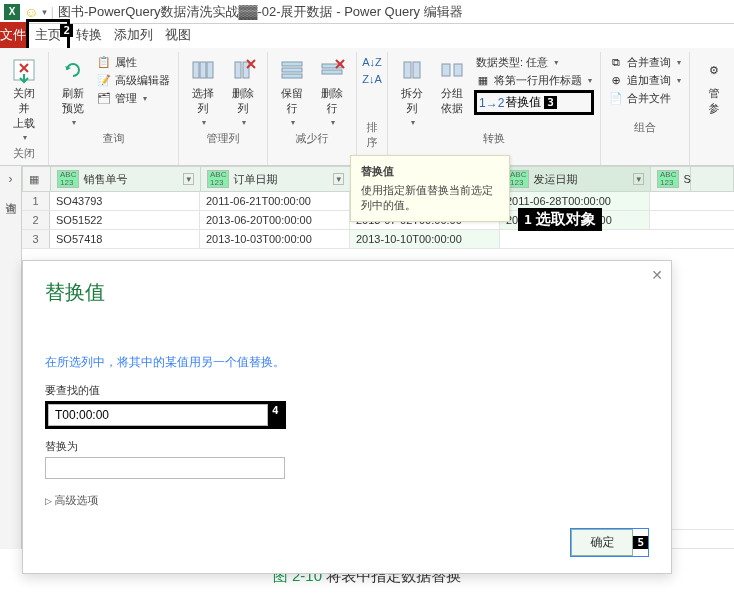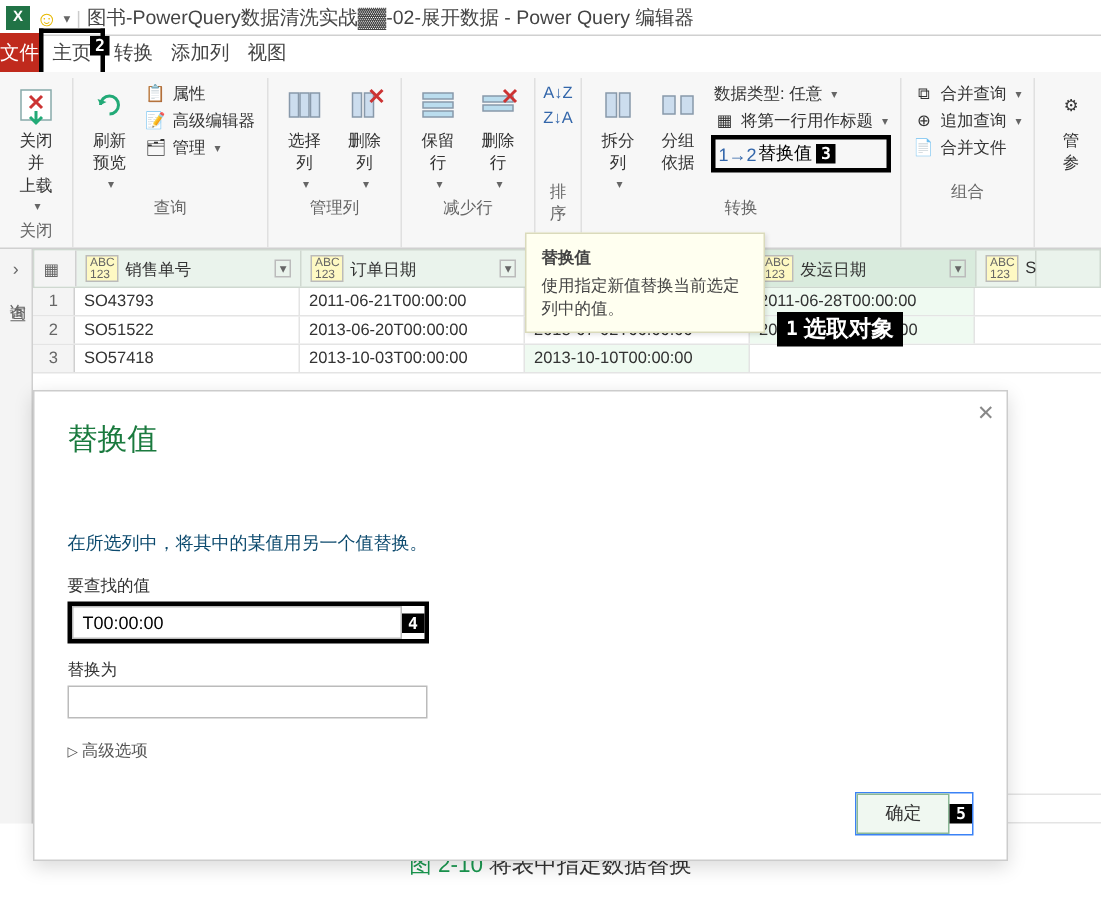--- a/index.html
+++ b/index.html
@@ -25,39 +25,39 @@
 .col-stack { display: flex; flex-direction: column; gap: 1px; }
 .replace-highlight { border: 3px solid #000; padding: 1px 2px; display: flex; align-items: center; gap: 1px; position: relative; }
 .replace-highlight .marker { background: #000; color: #fff; font-family: monospace; font-size: 11px; padding: 0 3px; font-weight: bold; margin-left: 2px; }
 .content { display: flex; position: relative; }
 .left-gutter { width: 22px; background: #f4f4f4; border-right: 1px solid #d0d0d0; display: flex; flex-direction: column; align-items: center; padding-top: 6px; gap: 8px; }
 .left-gutter .chev { color: #666; font-size: 12px; }
 .left-gutter .vtext { writing-mode: vertical-rl; color: #666; font-size: 11px; }
 .grid { flex: 1; }
 .grid-header { display: flex; background: #eaf3ec; border: 1px solid #cfd8d0; }
 .gh { border-right: 1px solid #cfd8d0; padding: 3px 6px; display: flex; align-items: center; gap: 4px; font-size: 11px; color: #333; position: relative; }
-.gh .tag { background: #fef9c3; border: 1px solid #bbb; color: #666; font-size: 9px; padding: 0 2px; }
+.gh .tag { background: #86efac; border: 1px solid #bbb; color: #666; font-size: 9px; padding: 0 2px; }
 .gh .flt { margin-left: auto; color: #666; font-size: 9px; border: 1px solid #bbb; padding: 0 2px; }
 .gh.selected { background: #d9ebdd; }
 .grid-row { display: flex; border-bottom: 1px solid #e4e4e4; }
 .gc { border-right: 1px solid #e4e4e4; padding: 3px 6px; font-size: 11px; color: #333; overflow: hidden; white-space: nowrap; }
 .rownum { width: 28px; background: #f4f4f4; border-right: 1px solid #d0d0d0; text-align: center; color: #666; }
 .c-sales { width: 150px; }
 .c-date { width: 150px; }
 .c-date.sel { background: #effaf1; }
 .tooltip { position: absolute; left: 350px; top: 155px; width: 160px; background: #fffff0; border: 1px solid #dadabb; padding: 8px 10px; font-size: 11px; color: #444; z-index: 5; box-shadow: 1px 1px 3px rgba(0,0,0,0.1); }
 .tooltip .tt-title { font-weight: bold; margin-bottom: 4px; }
 .callout1 { position: absolute; left: 518px; top: 208px; background: #000; color: #fff; font-size: 15px; font-weight: bold; padding: 2px 6px; z-index: 6; display: flex; align-items: center; }
 .callout1 .num { font-family: monospace; font-size: 13px; margin-right: 4px; }
 .dialog { position: absolute; left: 22px; top: 260px; width: 650px; background: #fff; border: 1px solid #ccc; box-shadow: 0 4px 12px rgba(0,0,0,0.15); padding: 18px 22px 16px 22px; z-index: 10; }
 .dialog .close { position: absolute; right: 8px; top: 6px; color: #888; font-size: 14px; }
 .dialog h2 { color: #1a7a3e; font-size: 20px; font-weight: normal; margin-bottom: 10px; }
-.dialog .desc { font-size: 12px; color: #0c4a6e; margin-bottom: 12px; margin-top: 48px; }
+.dialog .desc { font-size: 12px; color: #3b82f6; margin-bottom: 12px; margin-top: 48px; }
 .dialog label { font-size: 11px; color: #333; display: block; margin-bottom: 3px; }
-.dialog .input-wrap { border: 3px solid #000; display: inline-flex; align-items: center; margin-bottom: 10px; position: relative; }
+.dialog .input-wrap { border: 3px solid #000; display: inline-flex; margin-bottom: 10px; position: relative; }
 .dialog input { border: 1px solid #bbb; padding: 3px 6px; font-size: 12px; width: 220px; }
 .dialog .input-wrap .marker { background: #000; color: #fff; font-family: monospace; font-size: 11px; padding: 0 4px; font-weight: bold; }
 .dialog .plain-input { border: 1px solid #bbb; padding: 3px 6px; font-size: 12px; width: 240px; margin-bottom: 14px; display: block; }
 .dialog .adv { font-size: 11px; color: #555; margin-bottom: 20px; }
 .dialog .adv::before { content: "▷ "; font-size: 9px; }
 .dialog .btns { display: flex; justify-content: flex-end; gap: 10px; }
 .dialog .btn { border: 1px solid #bbb; padding: 4px 18px; font-size: 12px; background: #f4f4f4; }
 .dialog .btn-ok-wrap { border: 1px solid #3b82f6; display: inline-flex; align-items: center; }
 .dialog .btn-ok-wrap .marker { background: #000; color: #fff; font-family: monospace; font-size: 11px; padding: 0 4px; font-weight: bold; }
 .dialog .btn-ok { border: 1px solid #8bb896; background: #f0f8f1; color: #333; }

